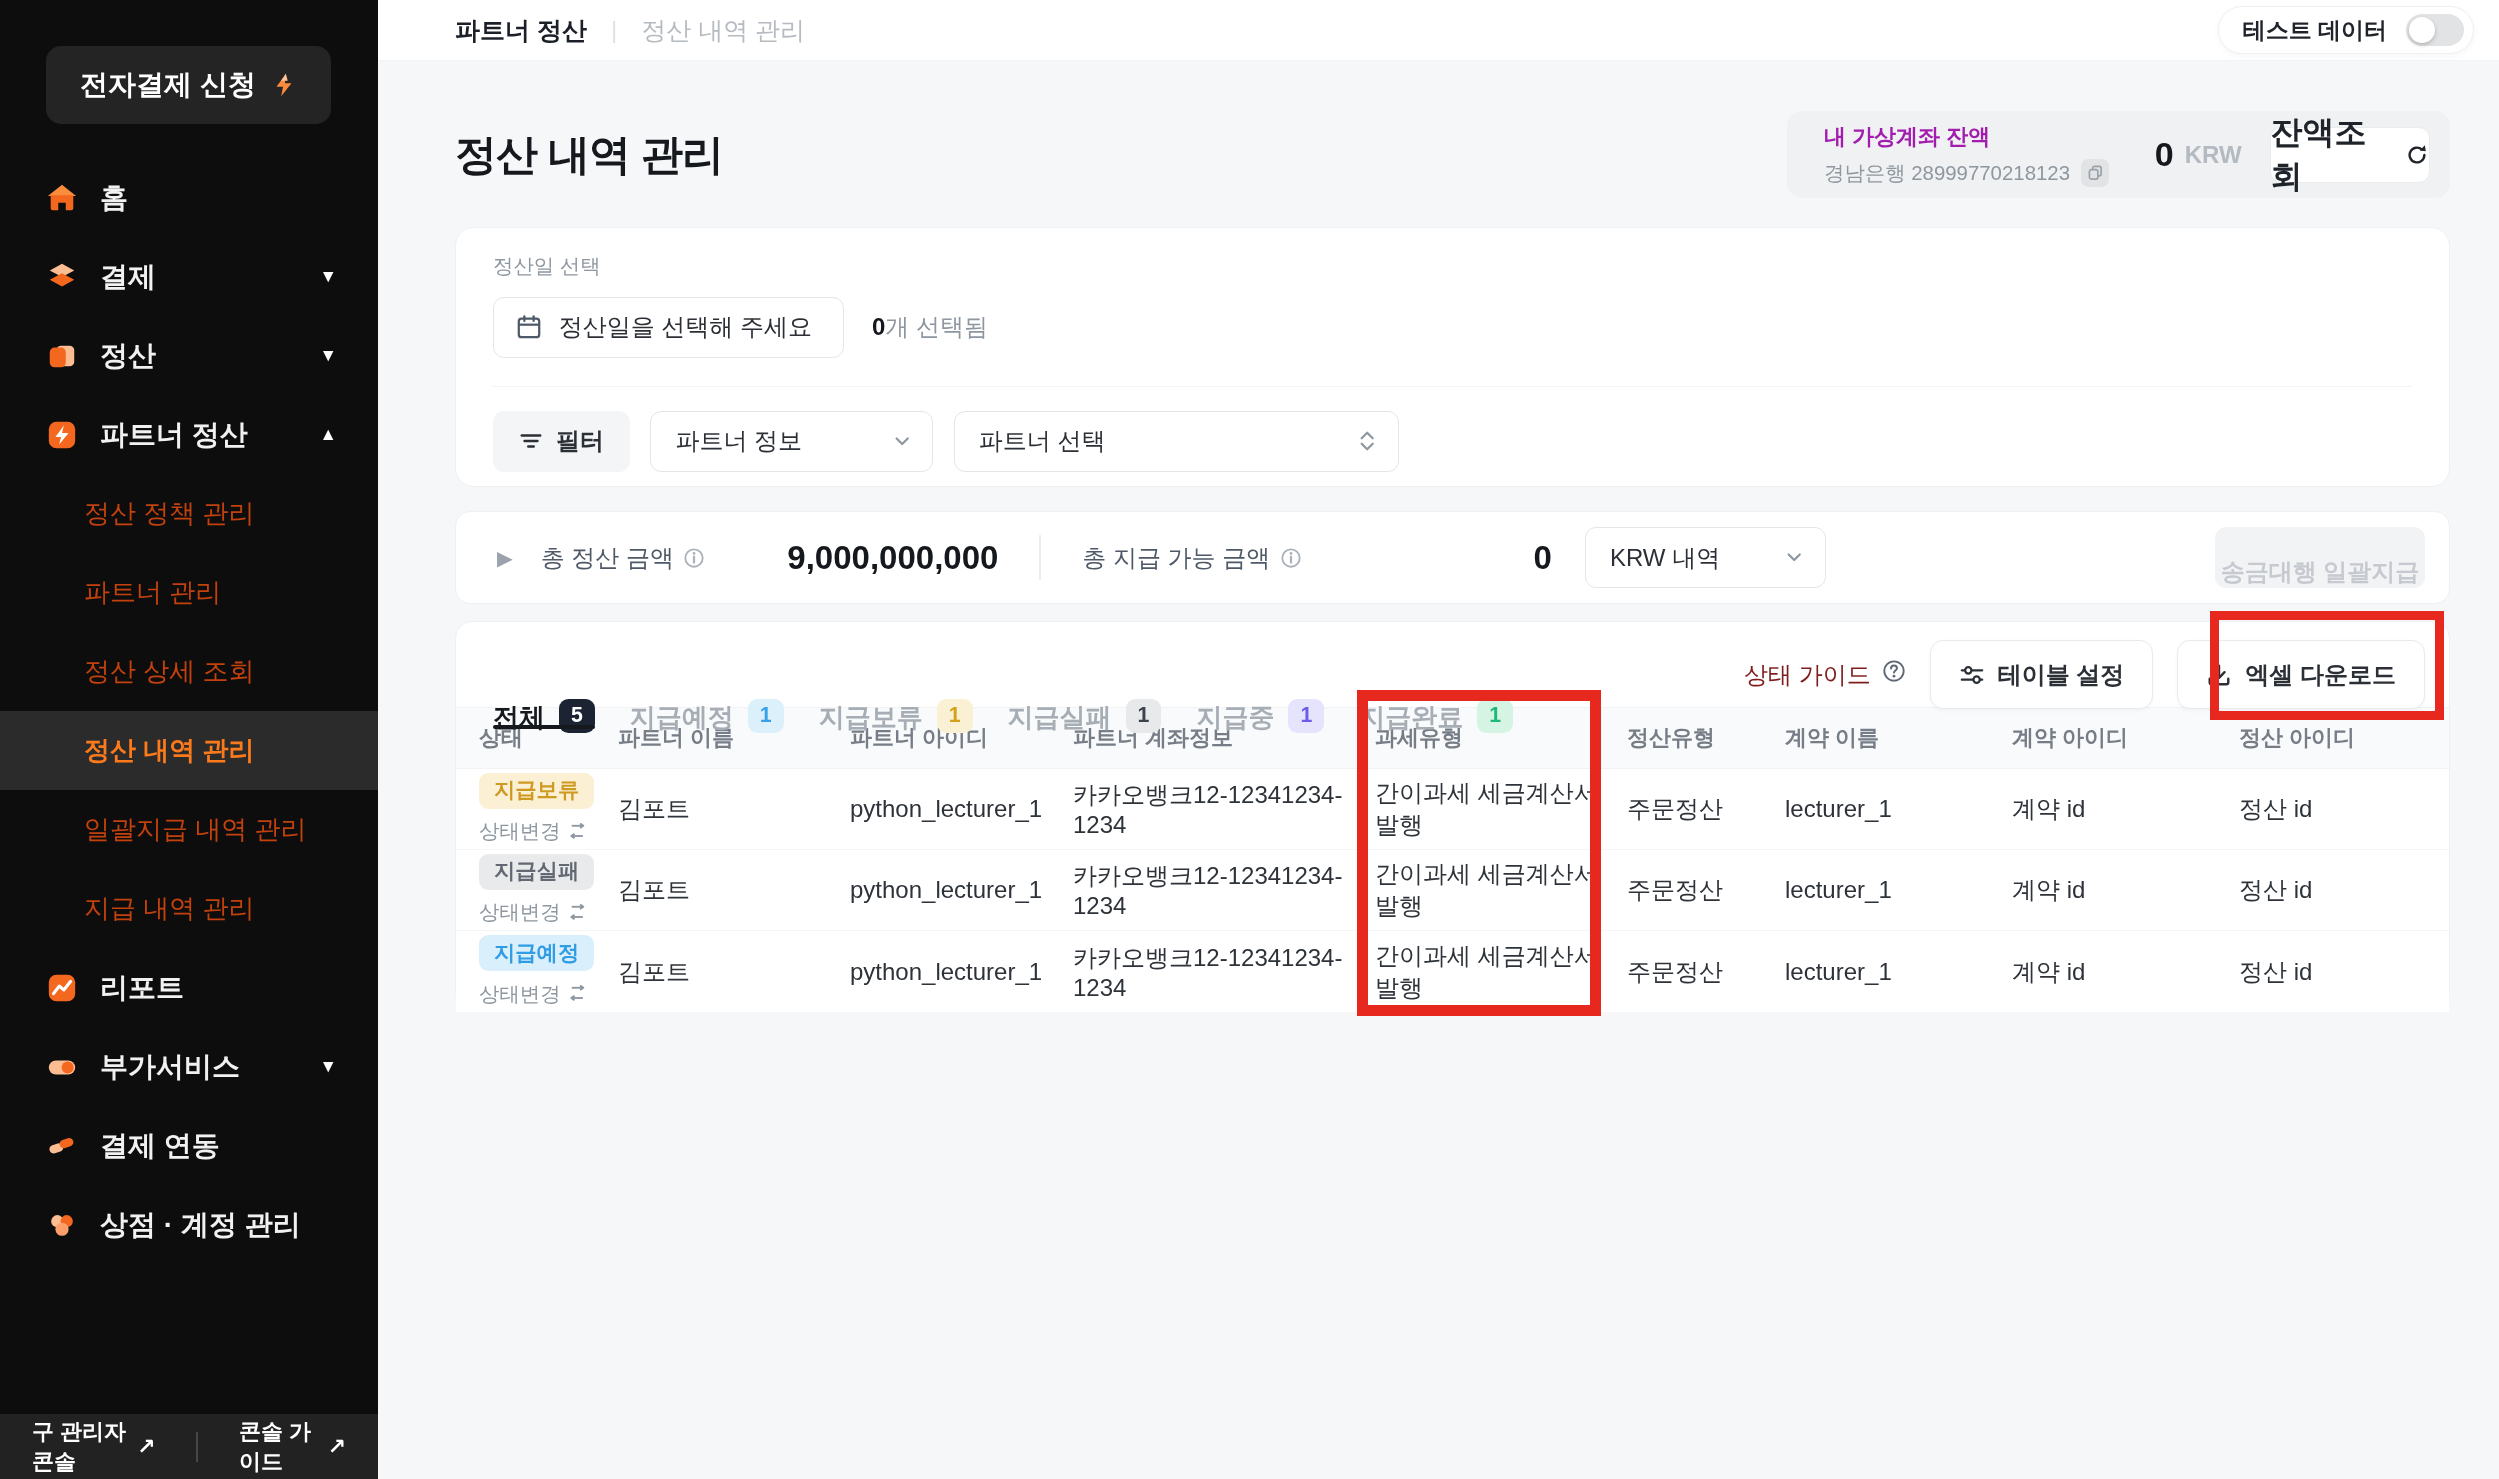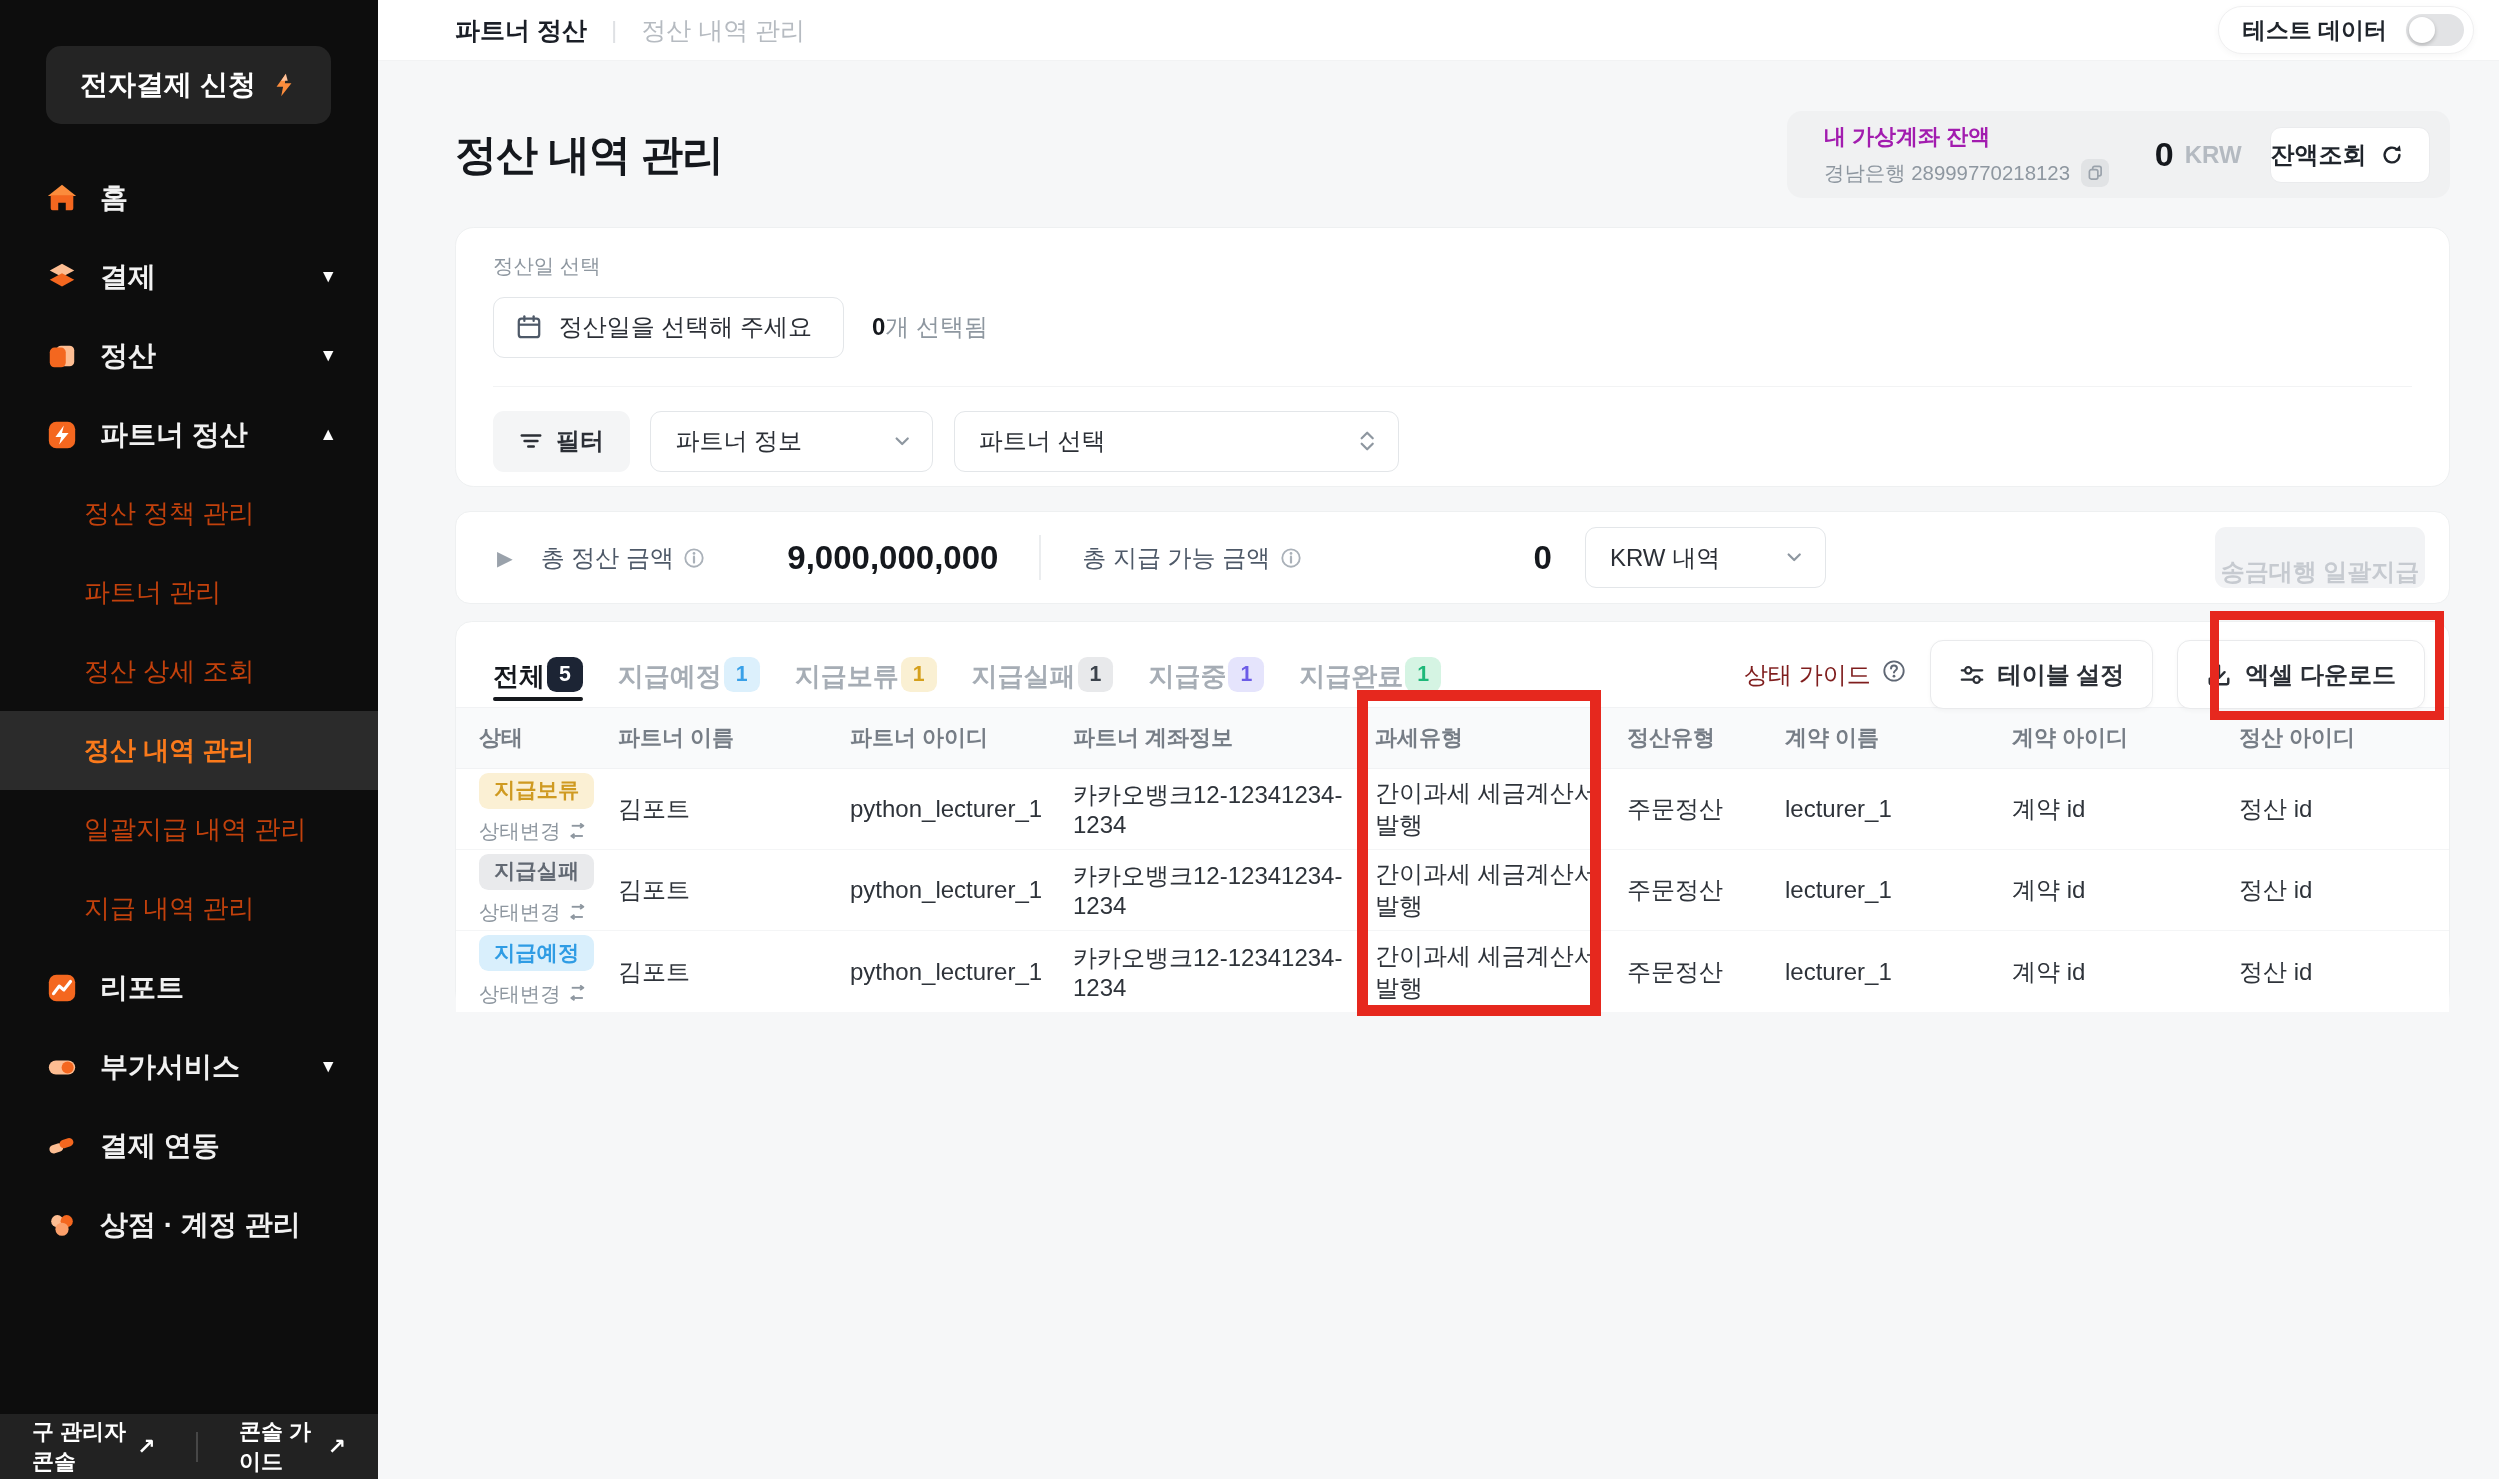--- a/index.html
+++ b/index.html
@@ -35,21 +35,21 @@
   .header-row { margin-top:50px; display:flex; align-items:center; justify-content:space-between; }
   .page-title { font-size:42px; font-weight:800; color:#15181d; letter-spacing:-0.9px; }
   .balance { width:663px; height:87px; background:#f0f1f2; border-radius:15px; display:flex; align-items:center; padding:0 20.4px 0 37px; }
   .balance-info { display:flex; flex-direction:column; gap:6.5px; }
   .b-label { font-size:22px; font-weight:700; color:#a21caf; }
   .b-acct-row { display:flex; align-items:center; gap:11px; font-size:20.4px; color:#8e97a0; }
   .chip { width:28px; height:28px; border-radius:7.4px; background:#e1e3e5; display:flex; align-items:center; justify-content:center; cursor:pointer; }
   .b-amount { margin-left:auto; font-size:34px; font-weight:800; color:#15181d; }
   .b-cur { font-size:24px; font-weight:700; color:#b4bac1; margin:0 28px 0 11px; }
   .b-btn { width:160px; height:56px; background:#fff; border:1.9px solid #eaebed; border-radius:11px; display:flex; align-items:center; justify-content:flex-start; gap:13px;
-           font-size:24px; font-weight:600; color:#1f242b; cursor:pointer; }
+           font-size:32px; font-weight:600; color:#1f242b; cursor:pointer; }
 
   .filter-card { margin-top:29px; height:260px; background:#fff; border:1.9px solid #eef0f1; border-radius:18.6px; padding:24px 37px 0; }
   .f-label { font-size:20.4px; color:#8e97a0; }
   .date-row { margin-top:16.7px; display:flex; align-items:center; gap:28px; }
   .date-btn { width:351px; height:61px; border:1.9px solid #e3e6e9; border-radius:11px; background:#fff; display:flex; align-items:center; gap:16.7px; padding:0 22px;
               font-size:24px; font-weight:500; color:#2b2f36; cursor:pointer; }
   .sel-count { font-size:24px; color:#8e97a0; }
   .sel-count b { color:#15181d; font-weight:800; }
   .f-divider { margin-top:28px; border-top:1.9px solid #f2f3f4; }
   .filter-row { margin-top:24px; display:flex; align-items:center; gap:20.4px; }
@@ -63,21 +63,21 @@
   .s-label { display:flex; align-items:center; gap:9.3px; font-size:24px; color:#4e5968; font-weight:500; margin-left:28px; }
   .s-total { font-size:33px; font-weight:800; color:#15181d; margin-left:82px; }
   .s-vdiv { width:1.9px; height:45px; background:#ebedef; margin:0 41px; }
   .s-zero { font-size:33px; font-weight:800; color:#15181d; margin-left:232px; }
   .select.krw { width:241px; margin-left:33px; }
   .bulk { margin-left:auto; width:210px; height:61px; background:#f2f3f5; border-radius:11px; display:flex; align-items:flex-end; justify-content:center;
           font-size:24px; font-weight:600; color:#c6cad0; }
 
   .table-card { position:relative; margin-top:16.7px; height:388px; background:#fff; border:1.9px solid #eef0f1; border-radius:16.7px; padding-top:20.4px; }
   .tabs-row { display:flex; align-items:flex-start; padding:3.7px 24px 0 37px; height:65px; }
-  .tab { position:relative; height:61px; display:flex; align-items:center; gap:2px; margin-right:35px; font-size:26px; font-weight:700; color:#a6adb5; cursor:pointer; }
+  .tab { position:relative; height:61px; display:flex; align-items:flex-end; gap:14px; margin-right:35px; font-size:26px; font-weight:700; color:#a6adb5; cursor:pointer;margin-top:28px; }
   .tab.active { color:#15181d; }
   .tab.active::after { content:""; position:absolute; left:0; right:0; bottom:5.6px; height:3.7px; background:#15181d; border-radius:1.9px; }
   .tab-badge { font-size:21.3px; font-weight:700; border-radius:9.3px; padding:6.5px 12px; line-height:1; position:relative; top:-1.9px; }
   .bd-dark { background:#1c2434; color:#fff; } .bd-blue { background:#dcf0fc; color:#38a0e8; }
   .bd-amber { background:#faf0d3; color:#d5a01b; } .bd-gray { background:#e8e9eb; color:#3c434c; }
   .bd-purple { background:#e5e4fc; color:#6c5ce7; } .bd-green { background:#d5f4e3; color:#1eb879; }
   .tab-actions { margin-left:auto; display:flex; align-items:center; gap:24px; position:relative; top:-5.6px; }
   .guide { display:flex; align-items:flex-start; gap:11px; font-size:24px; color:#7f1d1d; font-weight:500; cursor:pointer; }
   .btn-outline { height:69px; padding:0 28px; background:#fff; border:1.9px solid #e9eaec; border-radius:13px; box-shadow:0 1.9px 4.6px rgba(0,0,0,.03);
                  display:flex; align-items:center; gap:13px; font-size:24px; font-weight:600; color:#2b2f36; cursor:pointer; }

